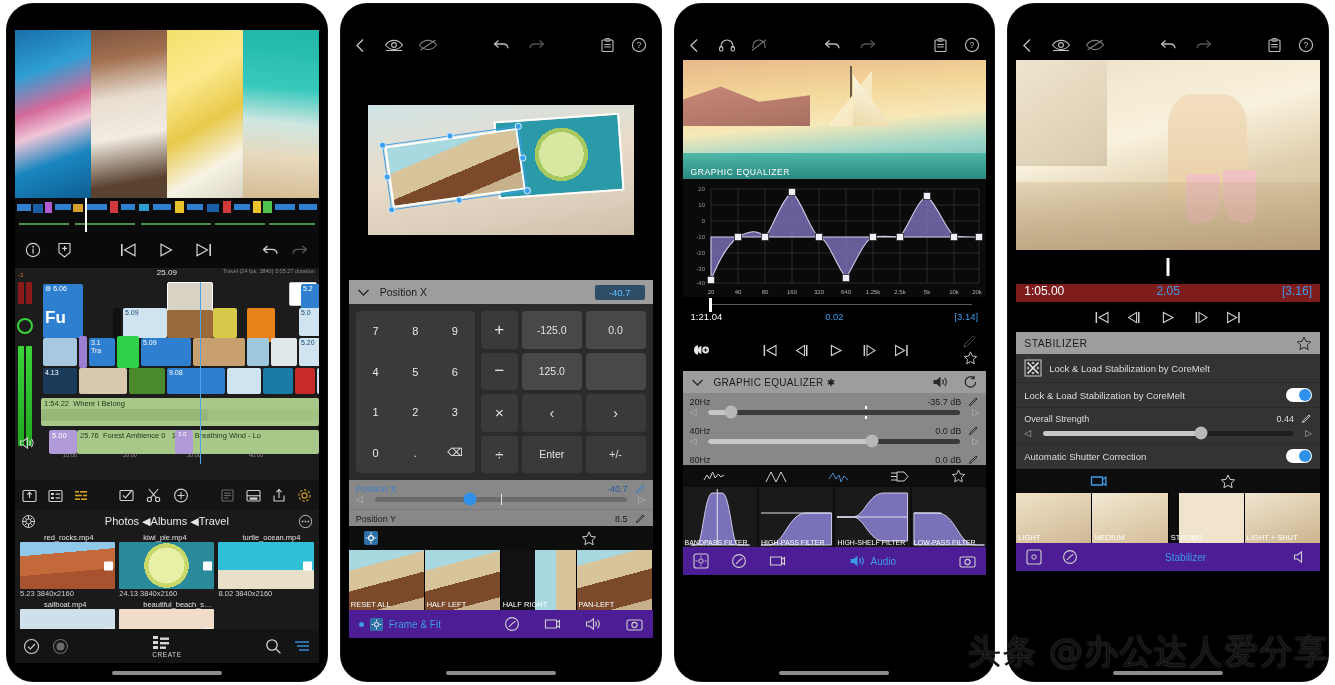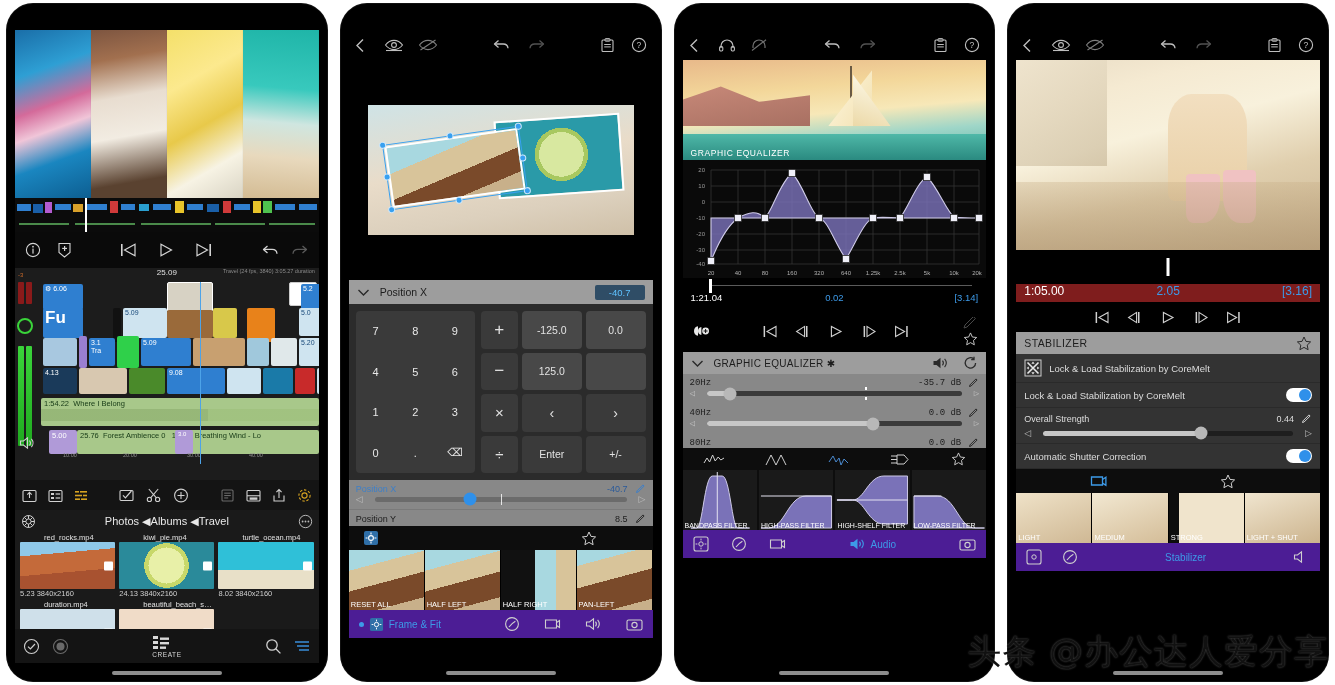--- a/index.html
+++ b/index.html
@@ -98,34 +98,34 @@
   .p2-presets { background:#0d0d0d; }
   .pr-head { height:24px; display:flex; align-items:center; justify-content:space-between; padding:0 14px; }
   .pr-row { display:flex; height:60px; }
   .pr-cell { flex:1; position:relative; border-right:1px solid #000; background-size:cover; background-position:center; }
   .pr-lbl { position:absolute; left:2px; bottom:1px; font-size:7.5px; color:#fff; white-space:nowrap; }
   .p2-bot { height:28px; background:#4c1d95; display:flex; align-items:center; padding:0 10px; }
   .p2-bot .sp { flex:1; }
   .tab-act { color:#3d9ae8; font-size:10px; display:flex; align-items:center; gap:5px; }
 
   
-  .p3-video { height:100px; background:linear-gradient(175deg,#e8b98a 0%,#f3d79a 30%,#f7e8b8 52%,#9fd6c8 72%,#5bb3a8 100%); position:relative; }
+  .p3-video { height:119px; background:linear-gradient(175deg,#e8b98a 0%,#f3d79a 30%,#f7e8b8 52%,#9fd6c8 72%,#5bb3a8 100%); position:relative; }
   .eq-title { position:absolute; left:8px; bottom:2px; color:#fff; font-size:8.5px; letter-spacing:.6px; }
   .eq-graph { height:118px; background:#0a0a0a; position:relative; }
   .eq-scrub { height:14px; position:relative; }
   .p3-times { height:18px; position:relative; font-size:9.5px; }
   .p3-times .l { position:absolute; left:8px; color:#fff; }
   .p3-times .c { position:absolute; left:50%; transform:translateX(-50%); color:#3d9ae8; }
   .p3-times .r { position:absolute; right:8px; color:#3d9ae8; }
   .p3-trans { height:42px; display:flex; align-items:center; padding:0 8px; }
   .p3-trans .sp { flex:1; }
   .p3-trans .grp { display:flex; gap:17px; }
   .p3-eqhead { height:22px; background:#9d9d9d; display:flex; align-items:center; padding:0 8px; color:#1d1d1d; font-size:10px; }
   .p3-eqhead .sp { flex:1; }
-  .p3-sliders { background:#888;font-family:Liberation Mono, monospace; }
+  .p3-sliders { background:#888; }
   .p3-presets { background:#0d0d0d; }
   .fp-head { height:22px; display:flex; align-items:center; justify-content:space-around; }
   .fp-row { display:flex; height:60px; }
   .fp-cell { flex:1; position:relative; border-right:2px solid #0d0d0d; background:#1a1a1a; }
   .fp-lbl { position:absolute; left:2px; bottom:1px; font-size:7px; color:#fff; white-space:nowrap; }
 
   
   .p4-video { height:190px; background:linear-gradient(165deg,#e9dcc4 0%,#f5ead2 20%,#f8f1dc 40%,#e0cfae 65%,#c9b492 100%); }
   .p4-scrub { height:34px; position:relative; background:#000; }
   .p4-times { height:18px; position:relative; font-size:12px; background:#7f1d1d; }
@@ -457,21 +457,21 @@
             <div class="br-meta">24.13  3840x2160</div>
           </div>
           <div class="br-cell">
             <div class="br-name">turtle_ocean.mp4</div>
             <div class="br-thumb" style="background:linear-gradient(180deg,#2fc0d8 0 60%,#e8e0c8 60% 100%);">
                 <span class="br-chk"></span>
               </div>
             <div class="br-meta">8.02  3840x2160</div>
           </div>
           <div class="br-cell">
-            <div class="br-name">duration.mp4</div>
+            <div class="br-name">sailboat.mp4</div>
             <div class="br-thumb" style="background:linear-gradient(180deg,#cfe0ea 0 58%,#8fb8cc 58% 100%);">
                 <span class="br-chk"></span>
               </div>
           </div>
           <div class="br-cell">
             <div class="br-name">beautiful_beach_sunrise…</div>
             <div class="br-thumb" style="background:linear-gradient(180deg,#f0dcc8 0 48%,#d8c0a8 48% 62%,#bcd8d4 62% 100%);">
                 <span class="br-chk"></span>
               </div>
           </div>

